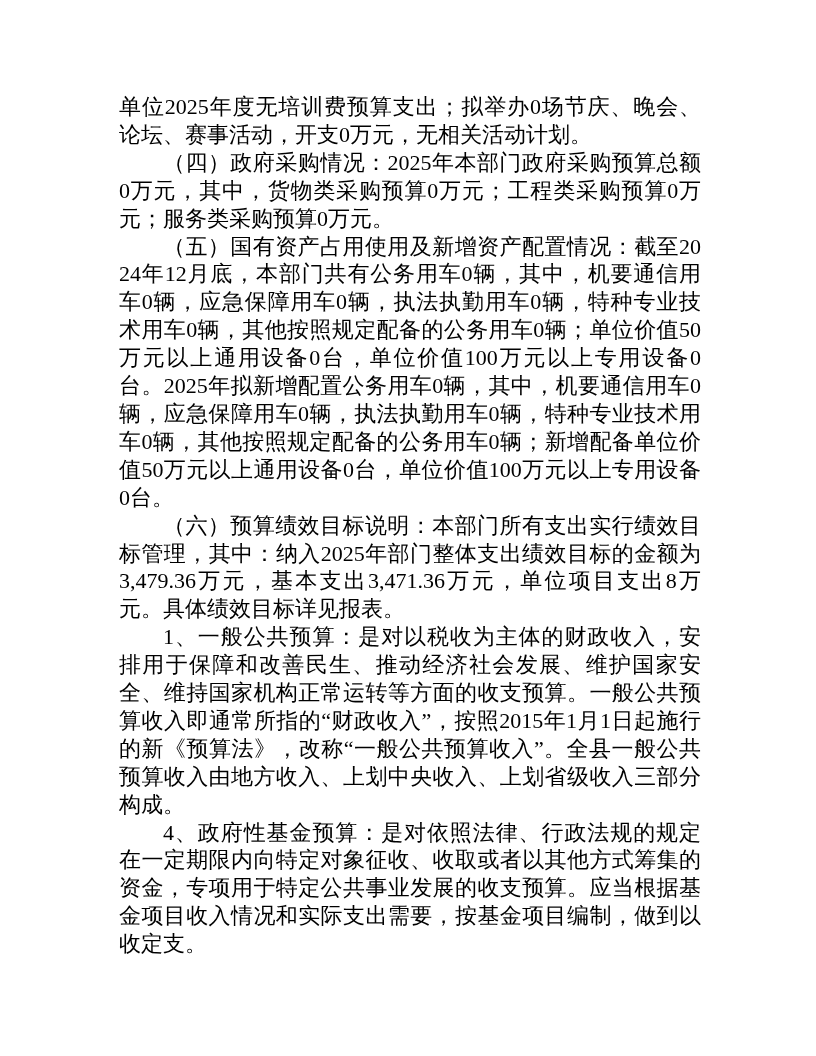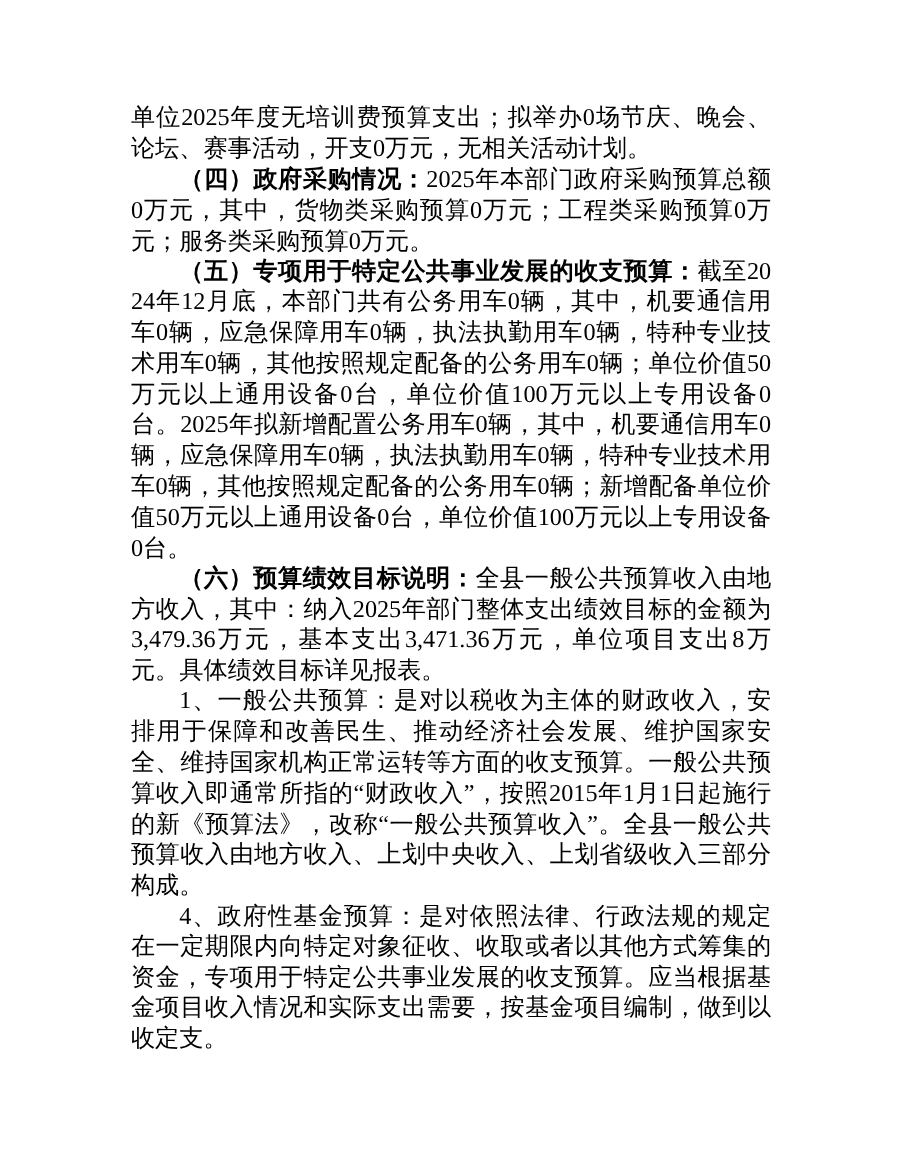--- a/index.html
+++ b/index.html
@@ -30,36 +30,36 @@
   .para {
     margin: 0;
     padding: 0;
     text-indent: 2em;
     word-break: break-all;
   }
   .para.no-indent {
     text-indent: 0;
   }
   .bold {
-    font-weight: bold;
+    font-weight: normal;
   }
 </style>
 </head>
 <body>
 
 <div class="page">
   <div class="content">
 
     <p class="para no-indent"><span>单位2025年度无培训费预算支出；拟举办0场节庆、晚会、论坛、赛事活动，开支0万元，无相关活动计划。</span></p>
 
     <p class="para"><span class="bold">（四）政府采购情况：</span><span>2025年本部门政府采购预算总额0万元，其中，货物类采购预算0万元；工程类采购预算0万元；服务类采购预算0万元。</span></p>
 
-    <p class="para"><span class="bold">（五）专项用于特定公共事业发展的收支预算：</span><span>截至2024年12月底，本部门共有公务用车0辆，其中，机要通信用车0辆，应急保障用车0辆，执法执勤用车0辆，特种专业技术用车0辆，其他按照规定配备的公务用车0辆；单位价值50万元以上通用设备0台，单位价值100万元以上专用设备0台。2025年拟新增配置公务用车0辆，其中，机要通信用车0辆，应急保障用车0辆，执法执勤用车0辆，特种专业技术用车0辆，其他按照规定配备的公务用车0辆；新增配备单位价值50万元以上通用设备0台，单位价值100万元以上专用设备0台。</span></p>
+    <p class="para"><span class="bold">（五）国有资产占用使用及新增资产配置情况：</span><span>截至2024年12月底，本部门共有公务用车0辆，其中，机要通信用车0辆，应急保障用车0辆，执法执勤用车0辆，特种专业技术用车0辆，其他按照规定配备的公务用车0辆；单位价值50万元以上通用设备0台，单位价值100万元以上专用设备0台。2025年拟新增配置公务用车0辆，其中，机要通信用车0辆，应急保障用车0辆，执法执勤用车0辆，特种专业技术用车0辆，其他按照规定配备的公务用车0辆；新增配备单位价值50万元以上通用设备0台，单位价值100万元以上专用设备0台。</span></p>
 
-    <p class="para"><span class="bold">（六）预算绩效目标说明：</span><span>全县一般公共预算收入由地方收入，其中：纳入2025年部门整体支出绩效目标的金额为3,479.36万元，基本支出3,471.36万元，单位项目支出8万元。具体绩效目标详见报表。</span></p>
+    <p class="para"><span class="bold">（六）预算绩效目标说明：</span><span>本部门所有支出实行绩效目标管理，其中：纳入2025年部门整体支出绩效目标的金额为3,479.36万元，基本支出3,471.36万元，单位项目支出8万元。具体绩效目标详见报表。</span></p>
 
 
     <p class="para"><span>1、一般公共预算：是对以税收为主体的财政收入，安排用于保障和改善民生、推动经济社会发展、维护国家安全、维持国家机构正常运转等方面的收支预算。一般公共预算收入即通常所指的“财政收入”，按照2015年1月1日起施行的新《预算法》，改称“一般公共预算收入”。全县一般公共预算收入由地方收入、上划中央收入、上划省级收入三部分构成。</span></p>
 
     <p class="para"><span>4、政府性基金预算：是对依照法律、行政法规的规定在一定期限内向特定对象征收、收取或者以其他方式筹集的资金，专项用于特定公共事业发展的收支预算。应当根据基金项目收入情况和实际支出需要，按基金项目编制，做到以收定支。</span></p>
 
   </div>
 </div>
 
 </body></html>

